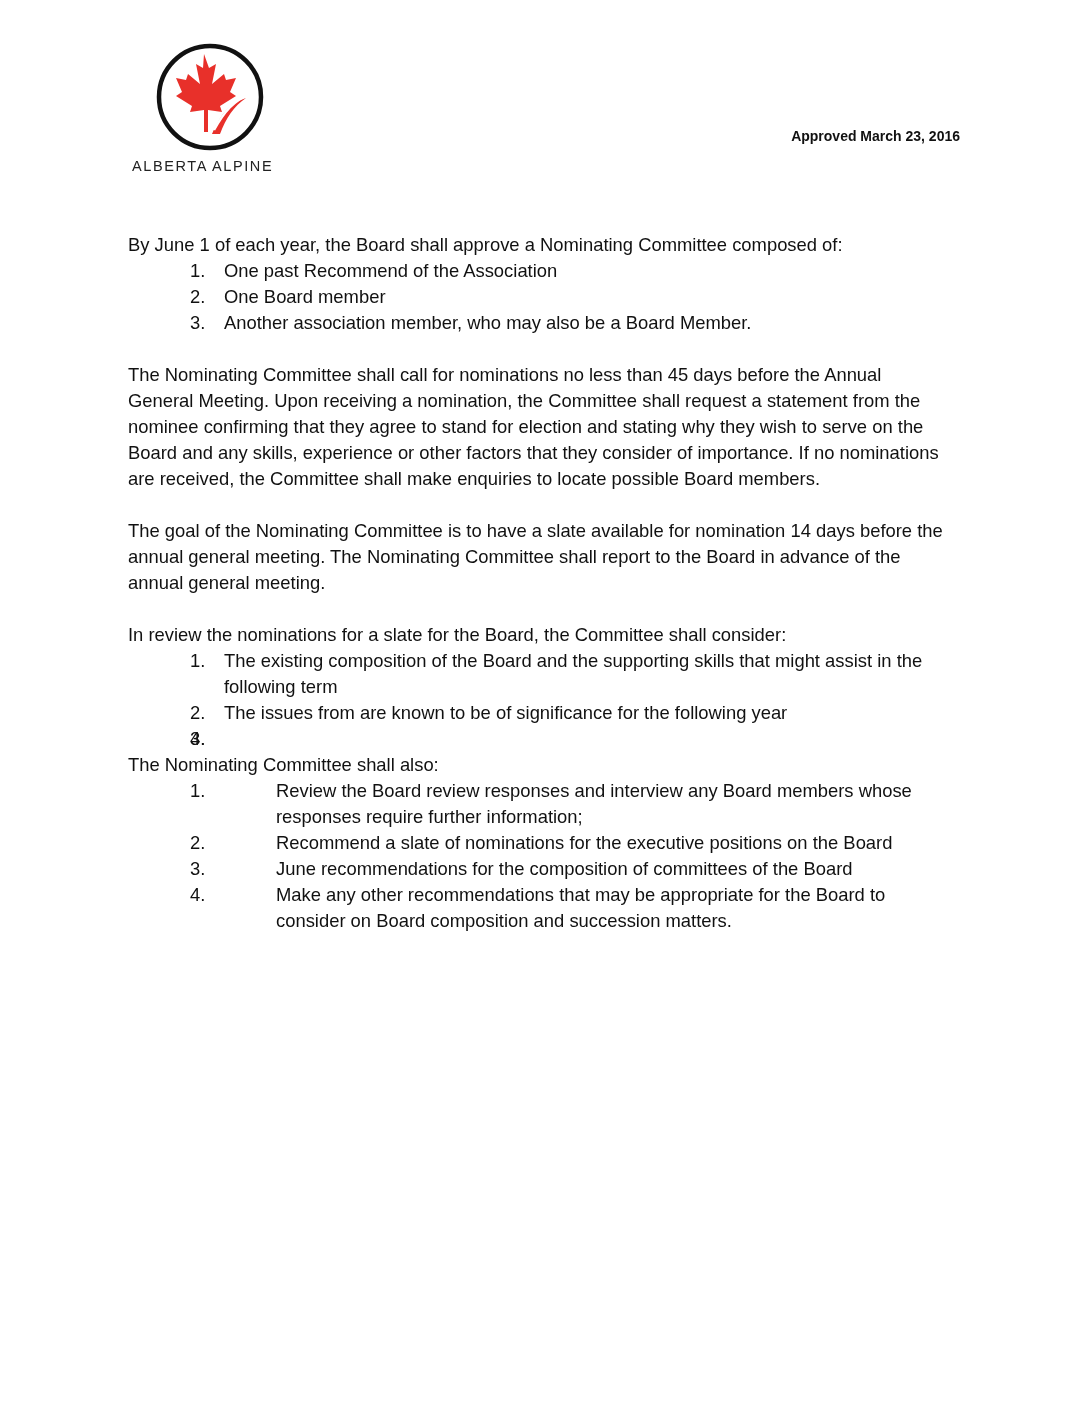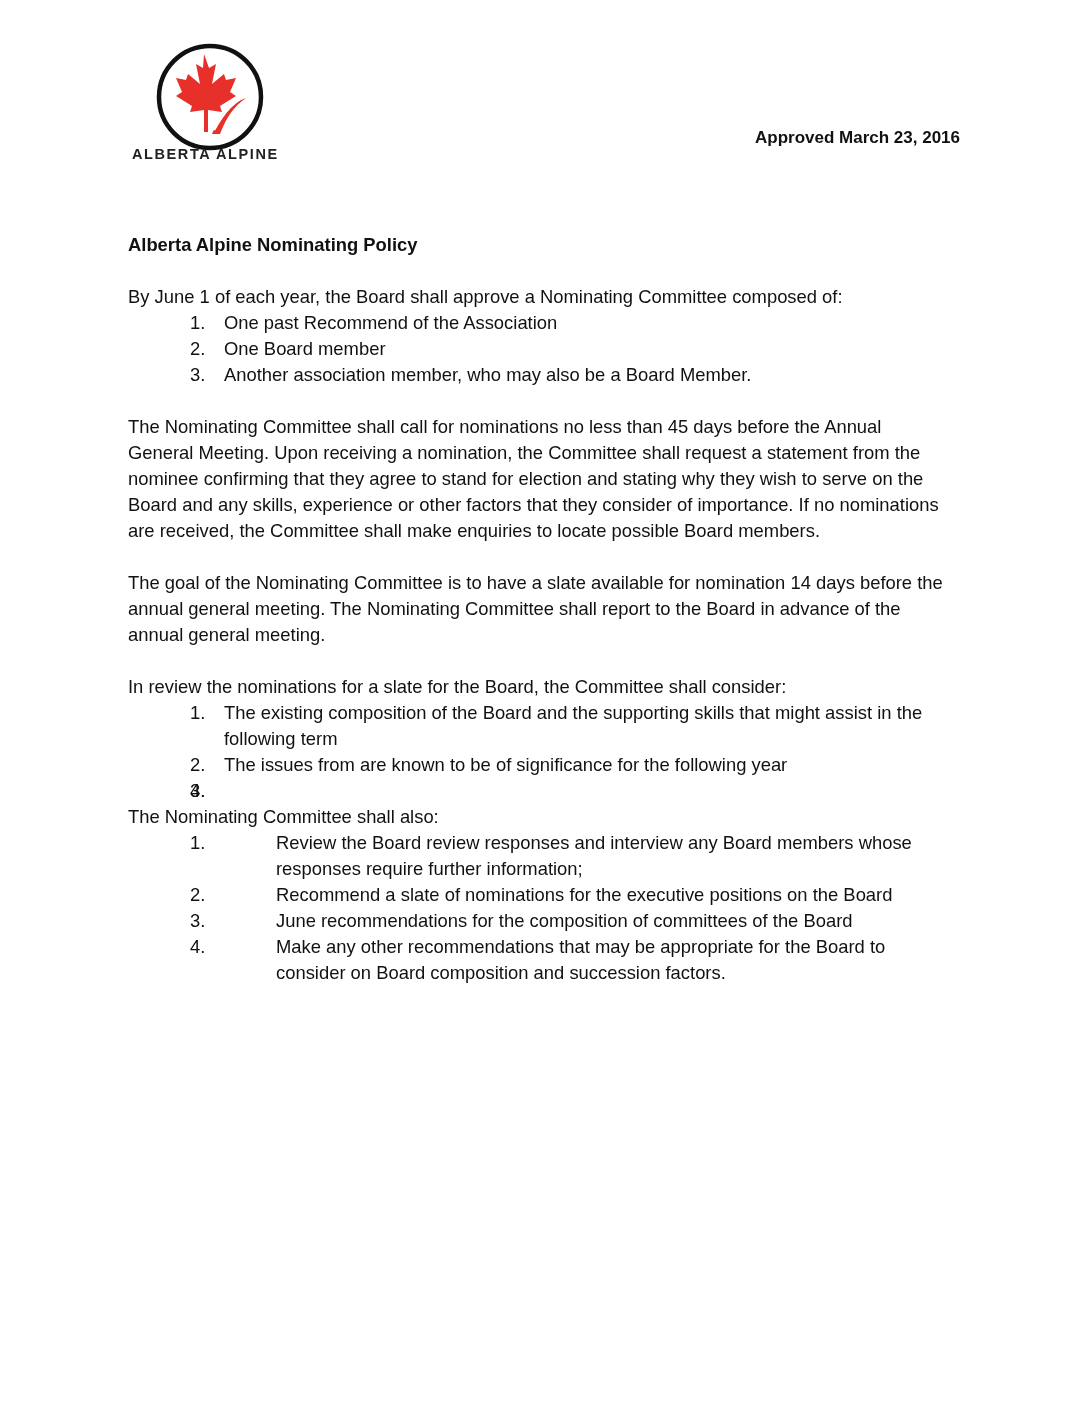--- a/index.html
+++ b/index.html
@@ -23,33 +23,33 @@
       height: 130px;
     }
     .logo svg {
       position: absolute;
       left: 24px;
       top: 4px;
     }
     .logo-text {
       position: absolute;
       left: 2px;
-      top: 108px;
+      top: 120px;
       font-size: 14.5px;
       letter-spacing: 1.6px;
-      font-weight: bold;
+      font-weight: normal;
       color: #222;
       white-space: nowrap;
     }
     .approved {
       position: absolute;
       right: 128px;
       top: 128px;
       font-weight: bold;
-      font-size: 17px;
+      font-size: 14px;
     }
     .content {
       position: absolute;
       left: 128px;
       top: 232px;
       width: 830px;
       font-size: 18.4px;
       line-height: 26px;
     }
     .title {
@@ -89,21 +89,20 @@
     <path d="M50 12 L55 26 L62 22 L58 42 L70 32 L72 38 L82 36 L76 50 L82 54 L66 64 L68 70 L54 68 L54 90 L50 90 L50 68 L36 70 L38 64 L22 54 L28 50 L22 36 L32 38 L34 32 L46 42 L42 22 L49 26 Z" fill="#e8302a"></path>
     <path d="M58 92 C66 74 74 62 92 56 C80 64 72 76 66 92 Z" fill="#e8302a"></path>
     <path d="M60 88 C70 70 80 58 96 52" fill="none" stroke="#ffffff" stroke-width="2.5"></path>
   </svg>
   <span class="logo-text">ALBERTA ALPINE</span>
 </div>
 
 <div class="approved">Approved March 23, 2016</div>
 
 <div class="content">
-  <div class="title">Alberta Alpine Nominating Policy</div>
 
   <div>By June 1 of each year, the Board shall approve a Nominating Committee composed of:</div>
   <ol class="list">
     <li><span class="num">1.</span><span>One past Recommend of the Association</span></li>
     <li><span class="num">2.</span><span>One Board member</span></li>
     <li><span class="num">3.</span><span>Another association member, who may also be a Board Member.</span></li>
   </ol>
 
   <p>The Nominating Committee shall call for nominations no less than 45 days before the Annual General Meeting.  Upon receiving a nomination, the Committee shall request a statement from the nominee confirming that they agree to stand for election and stating why they wish to serve on the Board and any skills, experience or other factors that they consider of importance.  If no nominations are received, the Committee shall make enquiries to locate possible Board members.</p>
 
@@ -115,15 +114,15 @@
     <li><span class="num">2.</span><span>The issues from are known to be of significance for the following year</span></li>
     <li><span class="num">3.</span></li>
     <li><span class="num">4.</span></li>
   </ol>
 
   <div>The Nominating Committee shall also:</div>
   <ol class="list wide">
     <li><span class="num">1.</span><span>Review the Board review responses and interview any Board members whose responses require further information;</span></li>
     <li><span class="num">2.</span><span>Recommend a slate of nominations for the executive positions on the Board</span></li>
     <li><span class="num">3.</span><span>June recommendations for the composition of committees of the Board</span></li>
-    <li><span class="num">4.</span><span>Make any other recommendations that may be appropriate for the Board to consider on Board composition and succession factors.</span></li>
+    <li><span class="num">4.</span><span>Make any other recommendations that may be appropriate for the Board to consider on Board composition and succession matters.</span></li>
   </ol>
 </div>
 
 </body></html>

